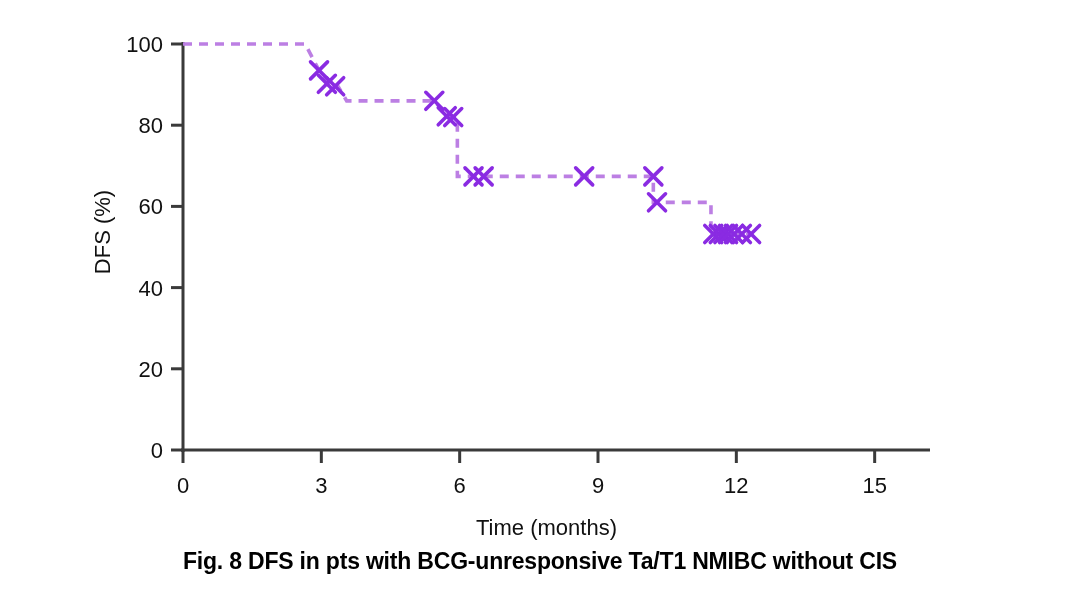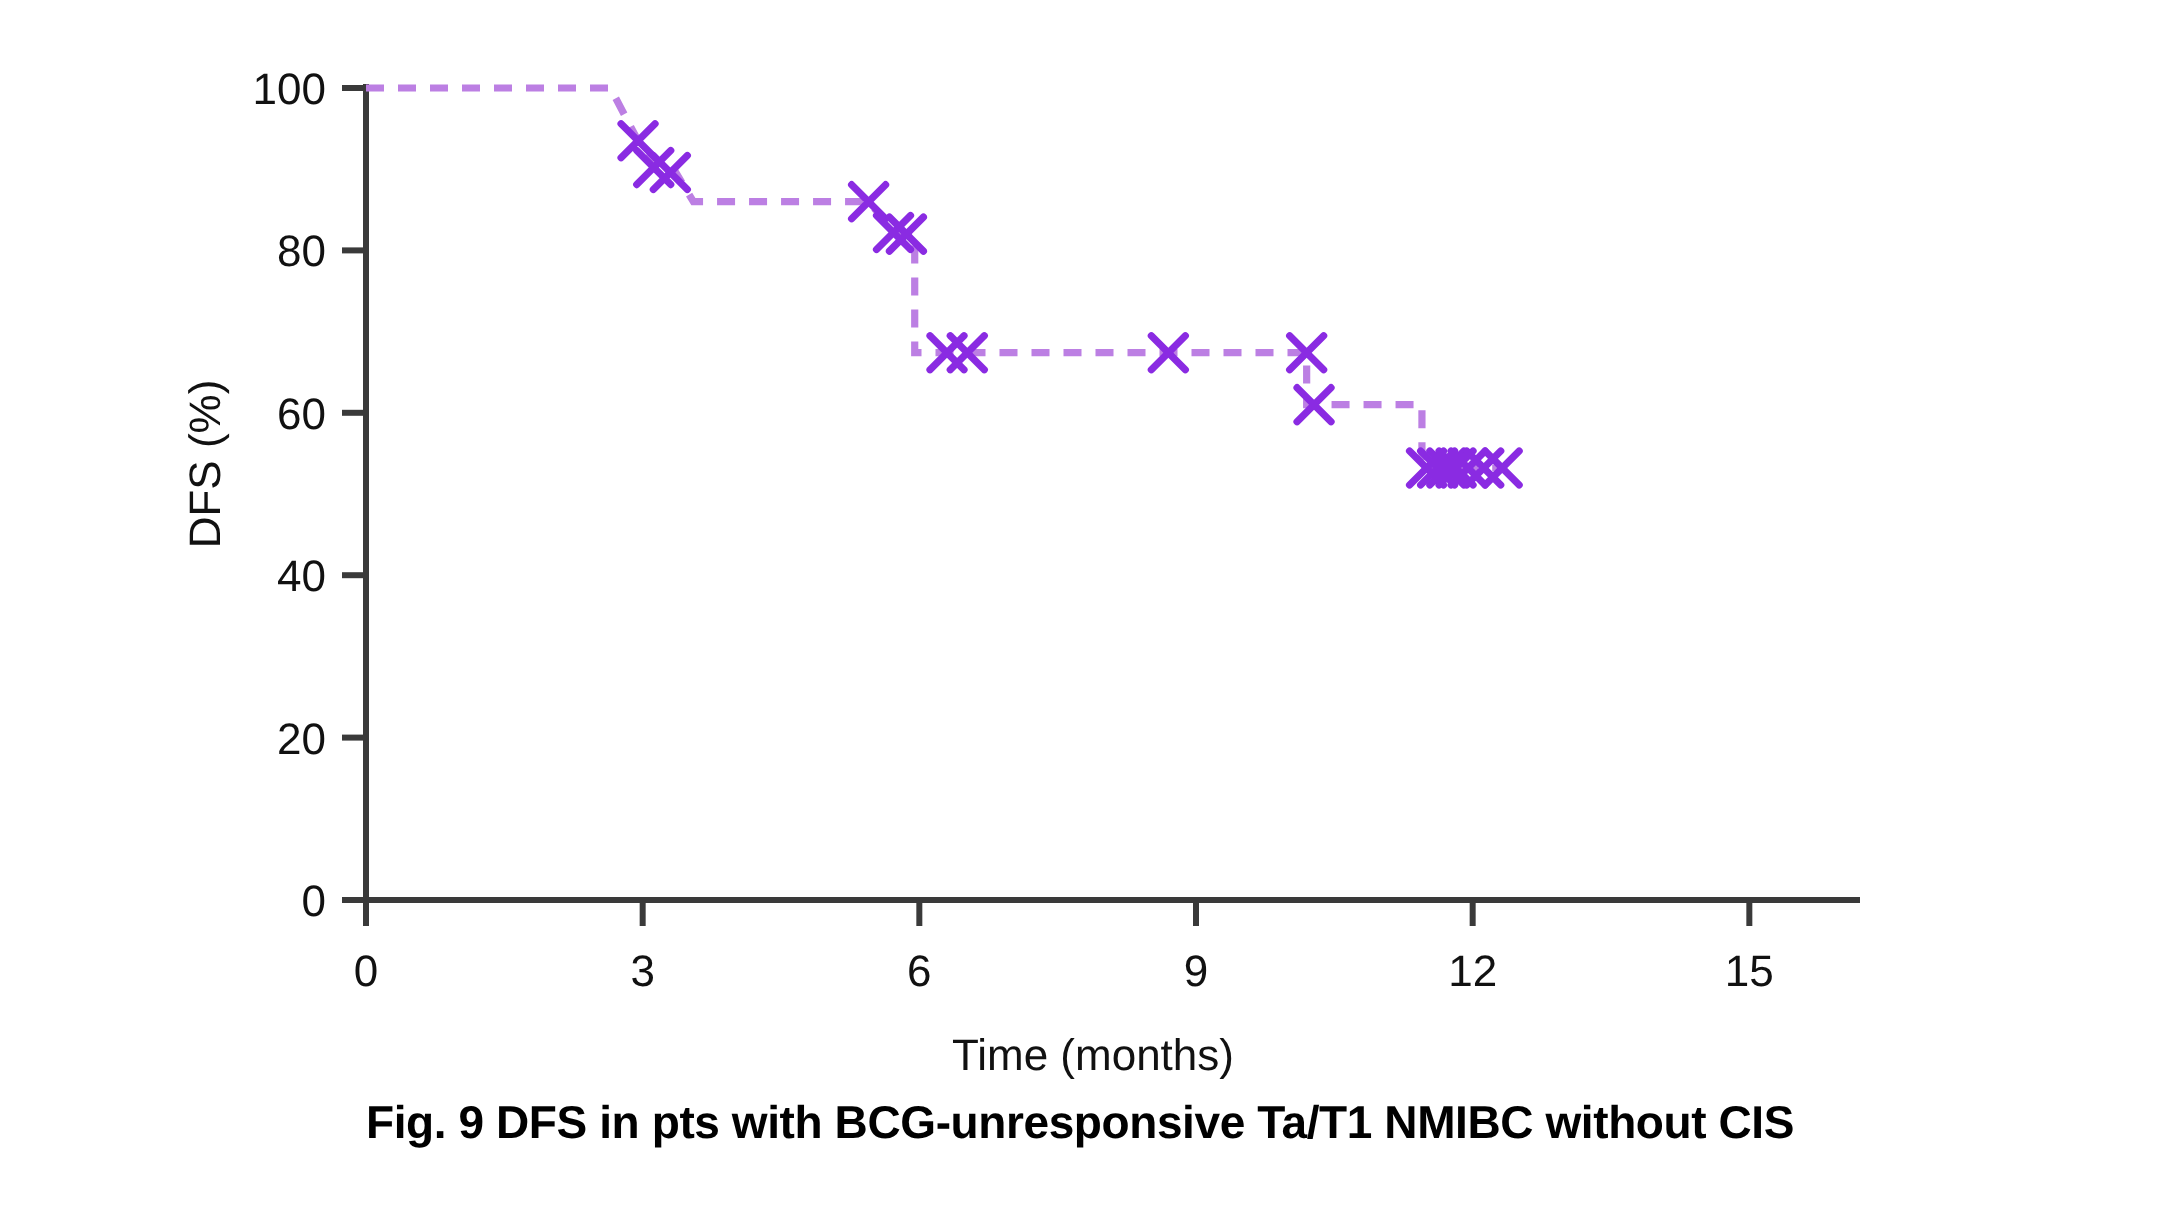--- a/index.html
+++ b/index.html
@@ -129,14 +129,14 @@
       </g>
       <g>
         <line x1="733.3666666666667" y1="225.50799999999998" x2="750.3666666666667" y2="242.50799999999998" stroke="#8A2BE2" stroke-width="3.6" stroke-linecap="round"></line>
         <line x1="733.3666666666667" y1="242.50799999999998" x2="750.3666666666667" y2="225.50799999999998" stroke="#8A2BE2" stroke-width="3.6" stroke-linecap="round"></line>
       </g>
       <g>
         <line x1="742.588888888889" y1="225.50799999999998" x2="759.588888888889" y2="242.50799999999998" stroke="#8A2BE2" stroke-width="3.6" stroke-linecap="round"></line>
         <line x1="742.588888888889" y1="242.50799999999998" x2="759.588888888889" y2="225.50799999999998" stroke="#8A2BE2" stroke-width="3.6" stroke-linecap="round"></line>
       </g>
     </svg>
-  <div class="caption">Fig. 9 DFS in pts with BCG-unresponsive Ta/T1 NMIBC without CIS</div>
+  <div class="caption">Fig. 8 DFS in pts with BCG-unresponsive Ta/T1 NMIBC without CIS</div>
 </div>
 
 </body></html>

